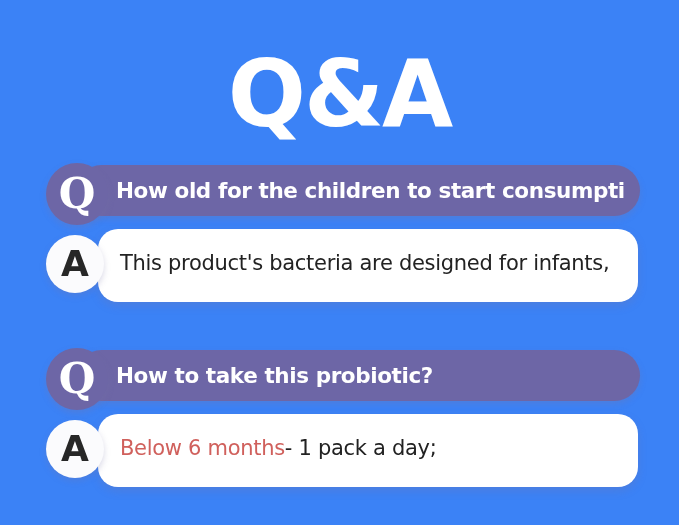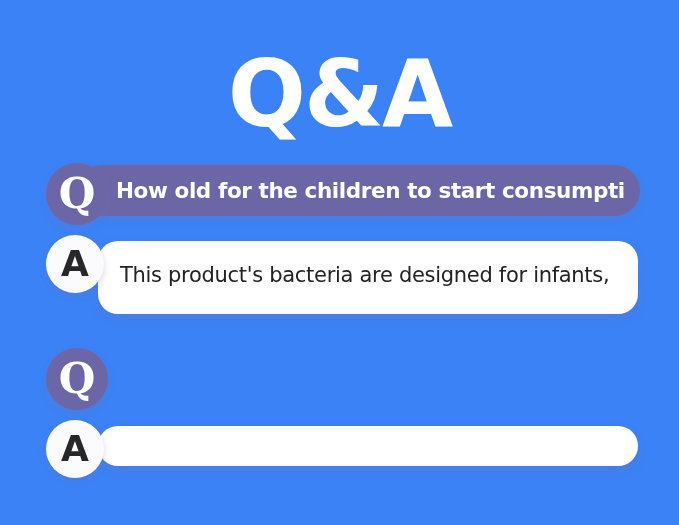--- a/index.html
+++ b/index.html
@@ -104,21 +104,20 @@
     position: absolute;
     left: 98px;
     top: 0;
     width: 540px;
     border-radius: 20px;
     background: #ffffff;
     box-shadow: 0 4px 8px rgba(120,115,165,0.28);
     padding: 18px 22px 22px 22px;
     box-sizing: border-box;
     z-index: 1;
-    margin-top: 12px;
   }
   .a-text {
     font-size: 21px;
     line-height: 33px;
     color: #222222;
     font-family: "DejaVu Sans", sans-serif;
     letter-spacing: -0.3px;
   }
   .a-text .hl {
     color: #d0605c;
@@ -160,22 +159,28 @@
         <div class="a-text">
           <span class="hl"></span><span>This product's bacteria are designed for infants,</span>
         </div>
       </div>
       <div class="a-badge">A</div>
     </div>
   </div>
 
   <div class="qa-block block-2">
     <div class="q-row">
+      <div class="q-pill">
+        <div class="q-text">How to take this probiotic?</div>
+      </div>
       <div class="q-badge">Q</div>
     </div>
     <div class="a-row">
       <div class="a-card">
+        <div class="a-text">
+          <span class="hl">Below 6 months</span><span>- 1 pack a day;</span>
+        </div>
       </div>
       <div class="a-badge">A</div>
     </div>
   </div>
 
 </div>
 
 </body></html>

